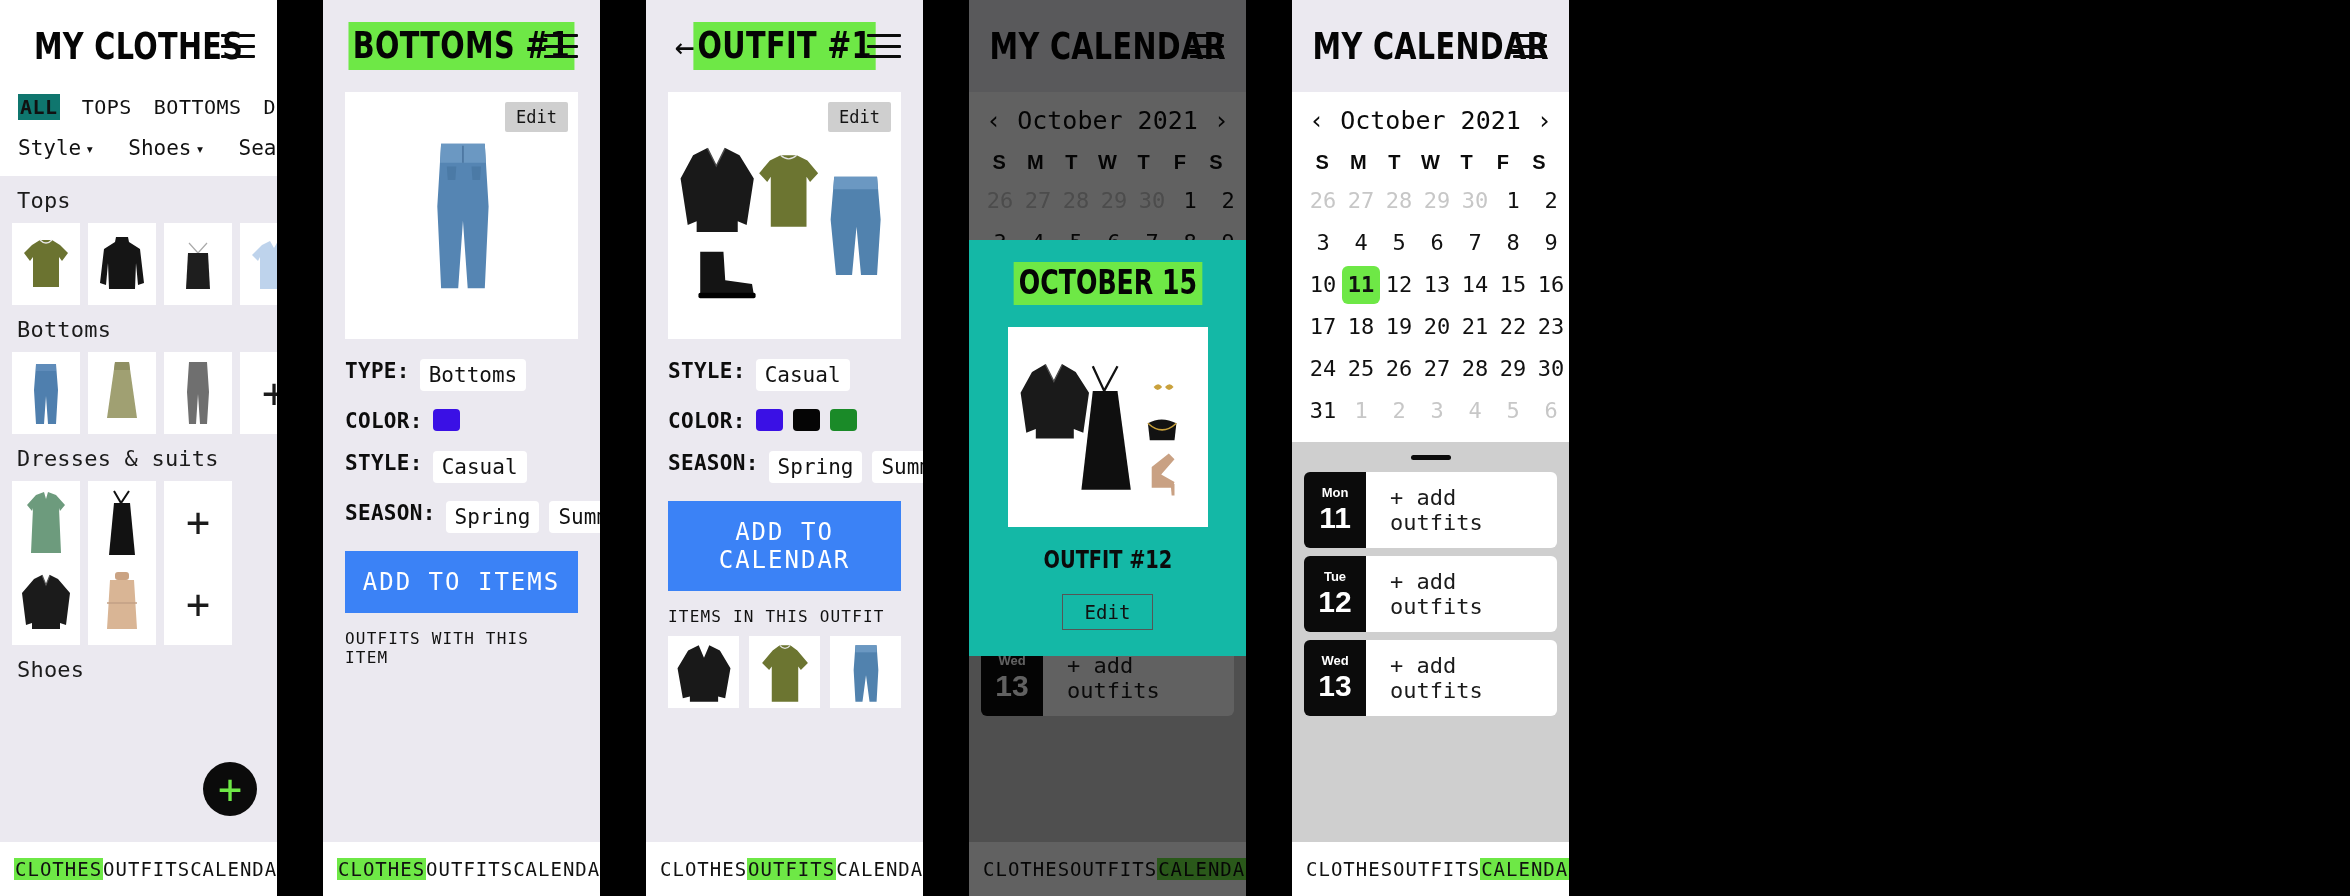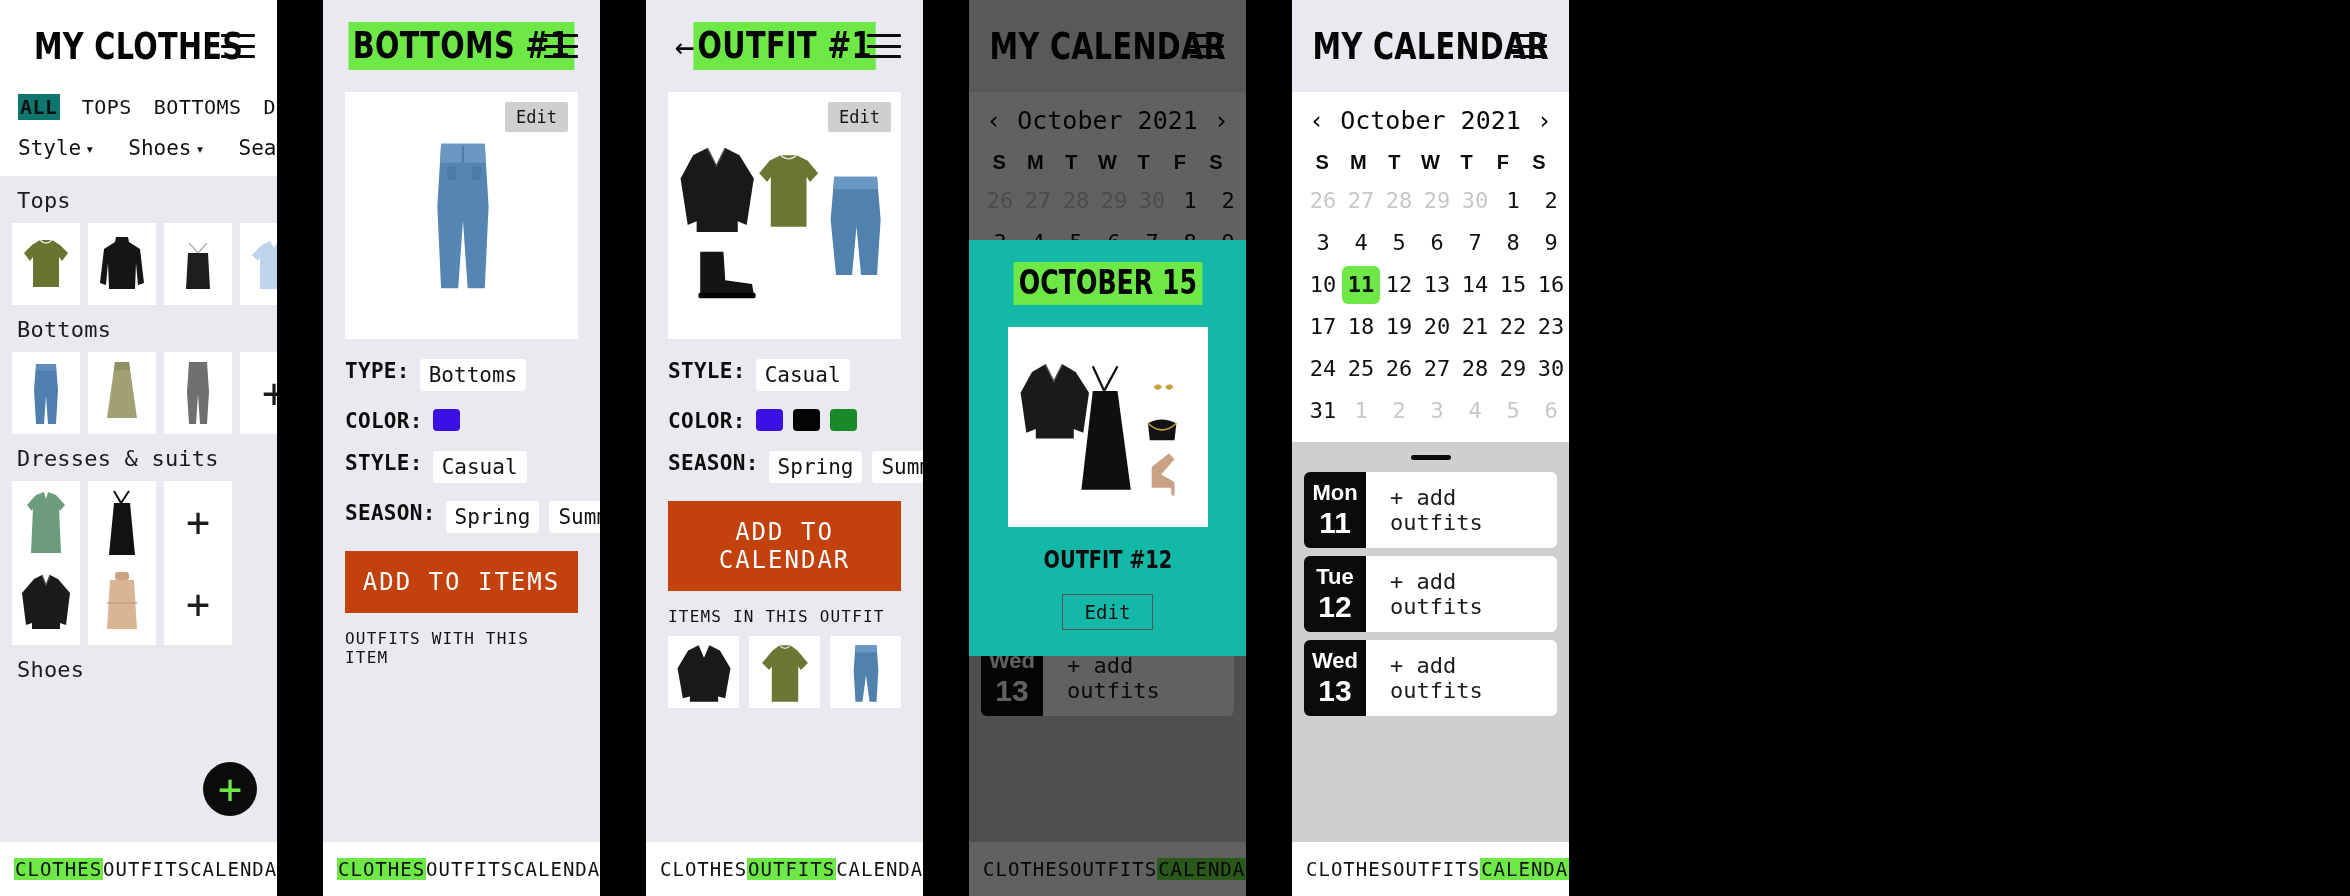--- a/index.html
+++ b/index.html
@@ -115,21 +115,21 @@
     font-size: 17px; padding: 5px 11px; border-radius: 2px;
   }
   .attr-row { display: flex; gap: 10px; margin-bottom: 18px; }
   .attr-key { font-size: 21px; font-weight: 700; color: #0d0d0d; letter-spacing: .3px; }
   .pill {
     background: #fff; color: #111; font-size: 21px;
     padding: 4px 9px; border-radius: 4px; white-space: nowrap;
   }
   .swatch { width: 27px; height: 22px; border-radius: 4px; }
   .cta {
-    background: #c2410c; color: #fff; text-align: center;
+    background: #3b82f6; color: #fff; text-align: center;
     font-size: 24px; letter-spacing: 2px; padding: 17px 16px;
     margin: 8px 0 16px 0;
   }
   .section-label { font-size: 16px; letter-spacing: 1.2px; color: #111; margin-bottom: 10px; }
   .mini-row { display: flex; gap: 10px; }
   .mini {
     flex: 1 1 0; height: 72px; background: #fff;
     display: flex; align-items: flex-start; justify-content: center;
     overflow: hidden; padding-top: 4px;
   }
@@ -165,21 +165,21 @@
     padding: 10px 12px 0 12px; overflow: hidden; position: relative;
   }
   .grabber { width: 40px; height: 5px; background: #0b0b0b; border-radius: 3px; margin: 3px auto 12px auto; }
   .agenda-row { display: flex; margin-bottom: 8px; height: 76px; }
   .agenda-date {
     width: 62px; background: #0b0b0b; color: #fff; flex: 0 0 auto;
     border-radius: 6px 0 0 6px;
     display: flex; flex-direction: column; align-items: center; justify-content: center;
     font-family: "Liberation Sans", sans-serif;
   }
-  .agenda-dow { font-size: 22px; font-weight: 700; line-height: 1.1; }
+  .agenda-dow { font-size: 13px; font-weight: 700; line-height: 1.1; }
   .agenda-num { font-size: 30px; font-weight: 700; line-height: 1.1; }
   .agenda-content {
     flex: 1 1 auto; background: #fff; border-radius: 0 6px 6px 0;
     display: flex; align-items: center; padding-left: 24px;
     font-size: 22px; color: #1b1b1b;
   }
 
   
   .dim-overlay { position: absolute; inset: 0; background: rgba(0,0,0,0.62); z-index: 5; pointer-events: none; }
   .modal {

